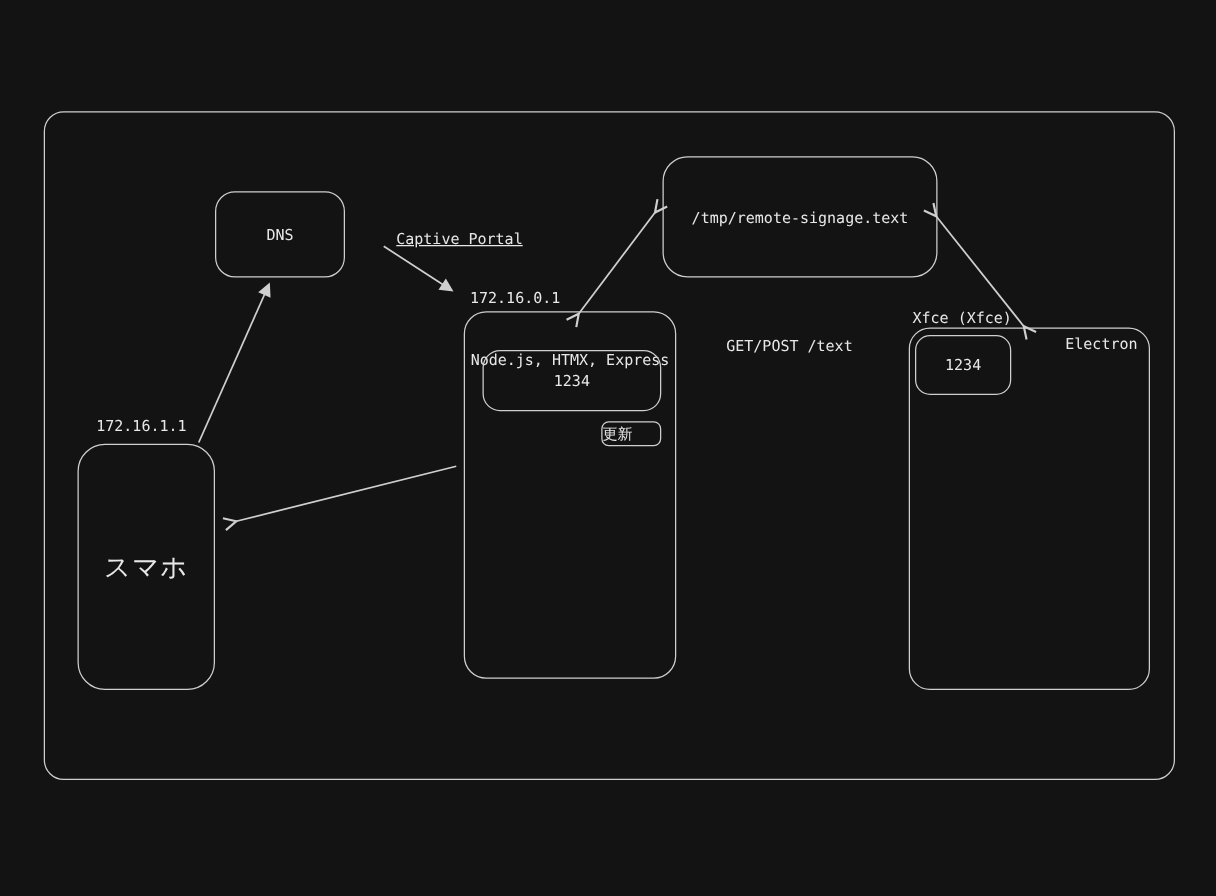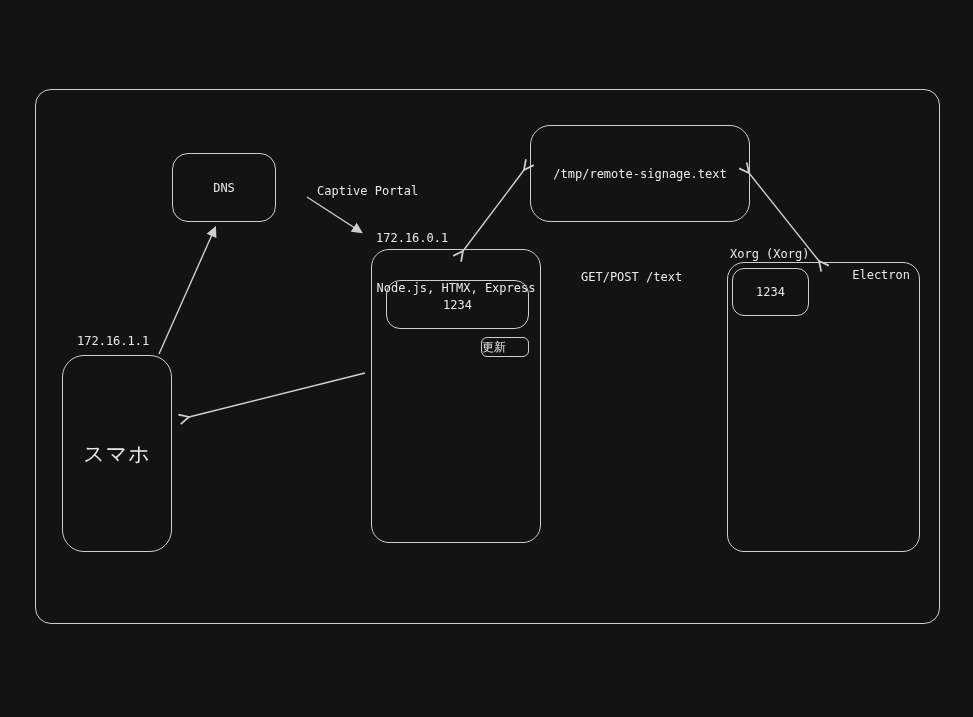--- a/index.html
+++ b/index.html
@@ -66,21 +66,21 @@
     border: 1.5px solid var(--stroke); border-radius: 12px;
     display: flex; align-items: center; justify-content: center; font-size: 12px;
   }
 
   
   .phone { left: 62px; top: 355px; width: 110px; height: 197px; border-radius: 22px;
            display: flex; align-items: center; justify-content: center;
            font-size: 21px; letter-spacing: 1px; }
 
   
-  .lbl-captive { left: 317px; top: 184px; }
+  .lbl-captive { left: 317px; top: 184px; text-decoration: underline; }
   .lbl-ip0     { left: 376px; top: 231px; }
   .lbl-getpost { left: 581px; top: 228px; margin-top: 42px; }
   .lbl-xfce    { left: 730px; top: 247px; }
   .lbl-ip1     { left: 77px;  top: 334px; }
 
   svg.wires { position: absolute; left: 0; top: 0; width: 973px; height: 717px;
               pointer-events: none; }
   svg.wires line { stroke: var(--stroke); stroke-width: 1.4; }
   svg.wires .head-open { stroke: var(--stroke); stroke-width: 1.6; fill: none; }
   svg.wires .head-filled { fill: var(--stroke); }
@@ -113,21 +113,21 @@
     </div>
   </div>
 
   <div class="box phone">
     <span>スマホ</span>
   </div>
 
   <div class="label lbl-captive">Captive Portal</div>
   <div class="label lbl-ip0">172.16.0.1</div>
   <div class="label lbl-getpost">GET/POST /text</div>
-  <div class="label lbl-xfce">Xorg (Xorg)</div>
+  <div class="label lbl-xfce">Xfce (Xfce)</div>
   <div class="label lbl-ip1">172.16.1.1</div>
 
   <svg class="wires" viewBox="0 0 973 717">
     <defs>
       <marker id="arrowOpen" viewBox="0 0 12 12" refX="2" refY="6" markerWidth="13" markerHeight="13" markerUnits="userSpaceOnUse" orient="auto-start-reverse">
         <path class="head-open" d="M11 1.5 L2 6 L11 10.5"></path>
       </marker>
       <marker id="arrowFilled" viewBox="0 0 12 12" refX="9" refY="6" markerWidth="13" markerHeight="13" markerUnits="userSpaceOnUse" orient="auto">
         <path class="head-filled" d="M1 1 L11 6 L1 11 Z"></path>
       </marker>

